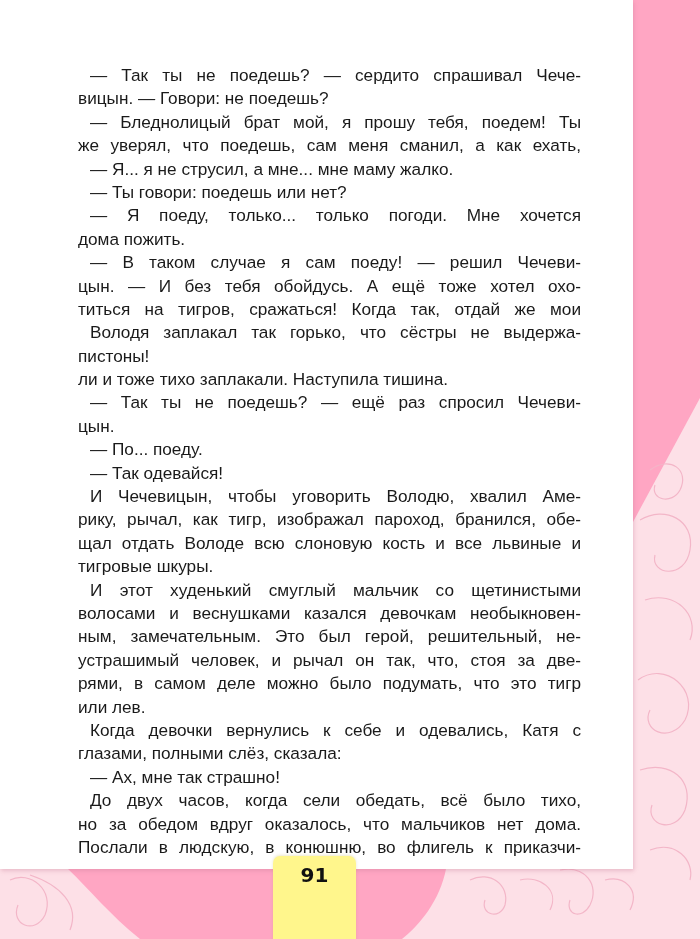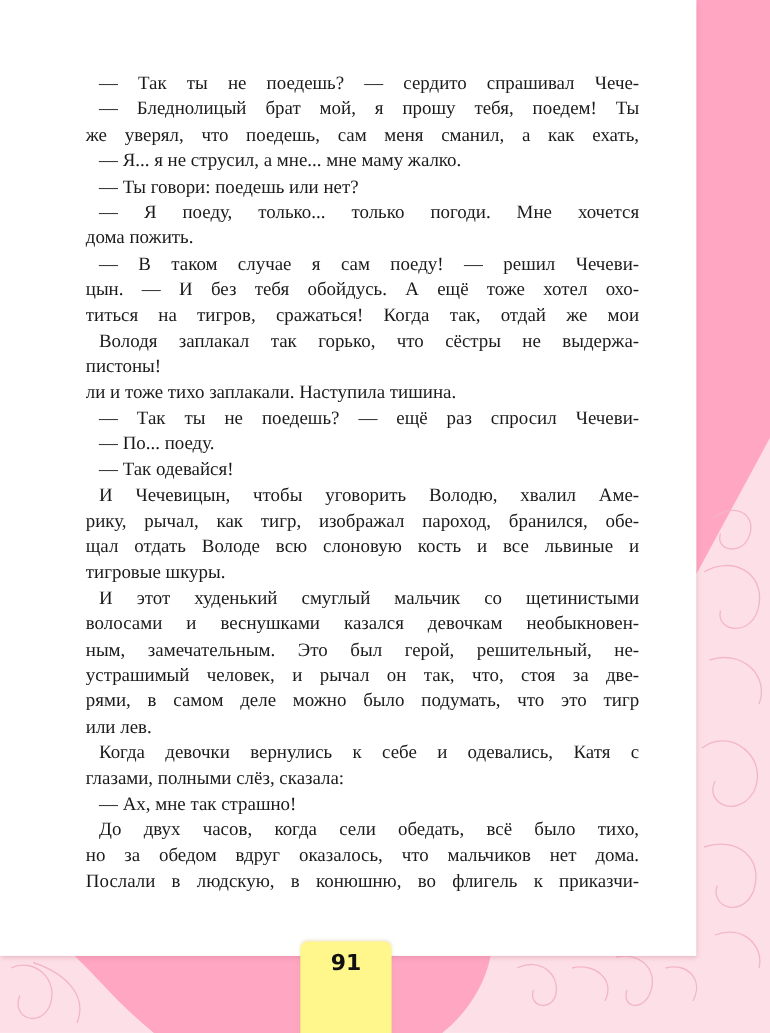--- a/index.html
+++ b/index.html
@@ -11,21 +11,21 @@
   .deco { position: absolute; left: 0; top: 0; width: 700px; height: 939px; }
   .page {
     position: absolute; left: 0; top: 0; width: 633px; height: 869px;
     background: #ffffff;
     box-shadow: 1px 2px 4px rgba(200,120,150,0.35);
   }
   .text {
     position: absolute; left: 78px; top: 64px; width: 503px;
     font-size: 17.2px; line-height: 23.4px; color: #1a1a1a;
   }
-  .line { display: block; height: 23.4px; white-space: nowrap; text-align: justify; text-align-last: justify; font-family: Liberation Serif, serif; }
+  .line { display: block; height: 23.4px; white-space: nowrap; text-align: justify; text-align-last: justify; }
   .line.indent { padding-left: 12px; }
   .line.last { text-align-last: left; }
   .page-tab {
     position: absolute; left: 273px; top: 856px; width: 83px; height: 101px;
     background: #fff68c; border-radius: 7px 7px 0 0;
     box-shadow: 0 -1px 3px rgba(180,160,60,0.25);
   }
   .page-num {
     display: block; text-align: center; margin-top: 7px;
     font-family: "DejaVu Sans", sans-serif; font-weight: bold; font-size: 20px; color: #111;
@@ -52,33 +52,35 @@
     <path d="M470 880 C490 870 510 885 505 905 C500 920 480 915 485 900"></path>
     <path d="M520 880 C540 875 560 890 550 910"></path>
     <path d="M560 870 C585 865 600 885 590 905 C582 920 565 915 570 900"></path>
     <path d="M605 880 C625 875 640 890 630 910"></path>
   </g>
 </svg>
 
 <div class="page">
   <div class="text" id="text-body">
       <span class="line indent">— Так ты не поедешь? — сердито спрашивал Чече-</span>
+      <span class="line last">вицын. — Говори: не поедешь?</span>
       <span class="line indent">— Бледнолицый брат мой, я прошу тебя, поедем! Ты</span>
       <span class="line">же уверял, что поедешь, сам меня сманил, а как ехать,</span>
       <span class="line indent last">— Я... я не струсил, а мне... мне маму жалко.</span>
       <span class="line indent last">— Ты говори: поедешь или нет?</span>
       <span class="line indent">— Я поеду, только... только погоди. Мне хочется</span>
       <span class="line last">дома пожить.</span>
       <span class="line indent">— В таком случае я сам поеду! — решил Чечеви-</span>
       <span class="line">цын. — И без тебя обойдусь. А ещё тоже хотел охо-</span>
       <span class="line">титься на тигров, сражаться! Когда так, отдай же мои</span>
       <span class="line indent">Володя заплакал так горько, что сёстры не выдержа-</span>
       <span class="line last">пистоны!</span>
       <span class="line last">ли и тоже тихо заплакали. Наступила тишина.</span>
       <span class="line indent">— Так ты не поедешь? — ещё раз спросил Чечеви-</span>
+      <span class="line last">цын.</span>
       <span class="line indent last">— По... поеду.</span>
       <span class="line indent last">— Так одевайся!</span>
       <span class="line indent">И Чечевицын, чтобы уговорить Володю, хвалил Аме-</span>
       <span class="line">рику, рычал, как тигр, изображал пароход, бранился, обе-</span>
       <span class="line">щал отдать Володе всю слоновую кость и все львиные и</span>
       <span class="line last">тигровые шкуры.</span>
       <span class="line indent">И этот худенький смуглый мальчик со щетинистыми</span>
       <span class="line">волосами и веснушками казался девочкам необыкновен-</span>
       <span class="line">ным, замечательным. Это был герой, решительный, не-</span>
       <span class="line">устрашимый человек, и рычал он так, что, стоя за две-</span>

